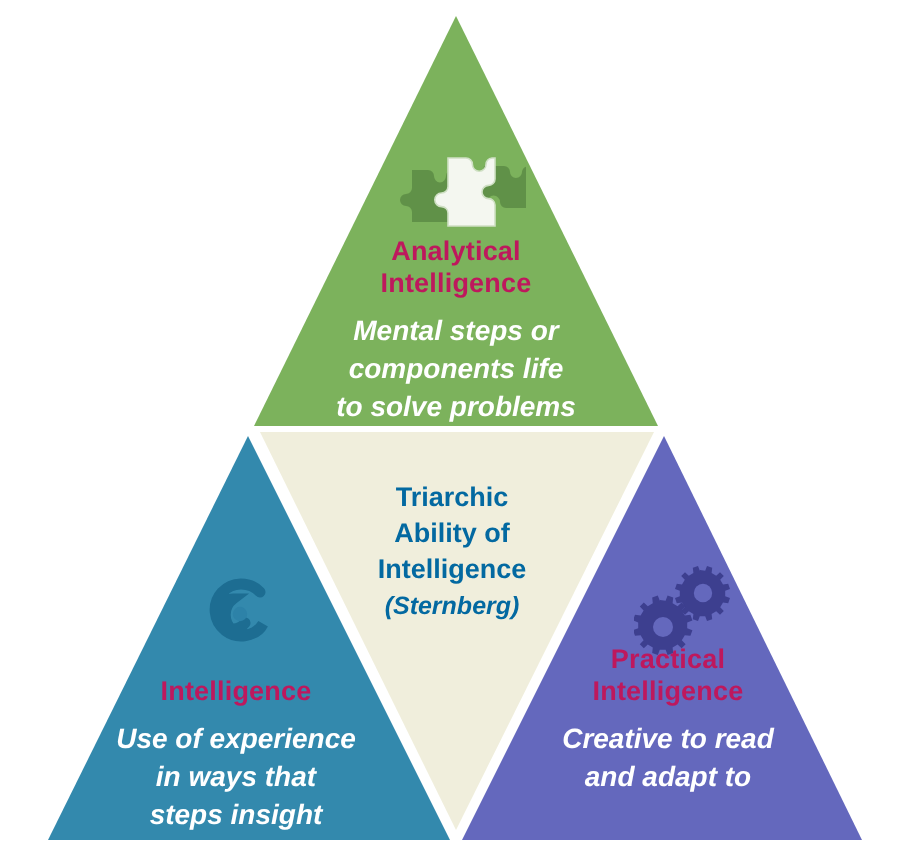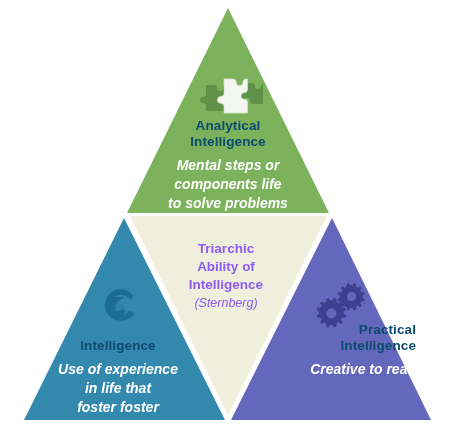--- a/index.html
+++ b/index.html
@@ -30,21 +30,21 @@
   
   .panel-text {
     position: absolute;
     text-align: center;
     line-height: 1.18;
     user-select: none;
   }
   .panel-title {
     font-weight: bold;
     font-size: 13.5px;
-    color: #0c4a6e;
+    color: #be185d;
     letter-spacing: 0.1px;
   }
   .panel-desc {
     font-weight: bold;
     font-style: italic;
     font-size: 14px;
     color: #ffffff;
     line-height: 1.35;
     margin-top: 6px;
   }
@@ -59,39 +59,38 @@
   #creative-text {
     left: 36px;
     top: 322px;
     width: 164px;
   }
   
   #practical-text {
     left: 252px;
     top: 322px;
     width: 164px;
-    text-align: right;
   }
 
   
   #center-text {
     position: absolute;
     left: 150px;
     top: 240px;
     width: 152px;
     text-align: center;
-    color: #8b5cf6;
+    color: #0369a1;
     font-weight: bold;
     font-size: 13.5px;
     line-height: 1.35;
     user-select: none;
   }
   #center-text .sternberg {
     font-style: italic;
-    font-weight: normal;
+    font-weight: bold;
     font-size: 12.5px;
     display: block;
   }
 
   
   .icon-wrap {
     position: absolute;
   }
   #puzzle-icon { left: 198px; top: 73px; width: 66px; height: 44px; }
   #spiral-icon { left: 97px; top: 284px; width: 48px; height: 44px; }
@@ -161,33 +160,33 @@
     </div>
   </div>
 
   <div class="panel-text" id="creative-text">
     <div class="panel-title">
       <br>
       <span>Intelligence</span>
     </div>
     <div class="panel-desc">
       <span>Use of experience</span><br>
-      <span>in life  that</span><br>
-      <span>foster foster</span>
+      <span>in ways  that</span><br>
+      <span>steps insight</span>
     </div>
   </div>
 
   <div class="panel-text" id="practical-text">
     <div class="panel-title">
       <span>Practical</span><br>
       <span>Intelligence</span>
     </div>
     <div class="panel-desc">
       <span>Creative to read</span><br>
-      <br>
+      <span>and adapt  to</span><br>
     </div>
   </div>
 
   <div id="center-text">
     <span>Triarchic</span><br>
     <span>Ability of</span><br>
     <span>Intelligence</span>
     <span class="sternberg">(Sternberg)</span>
   </div>
 

